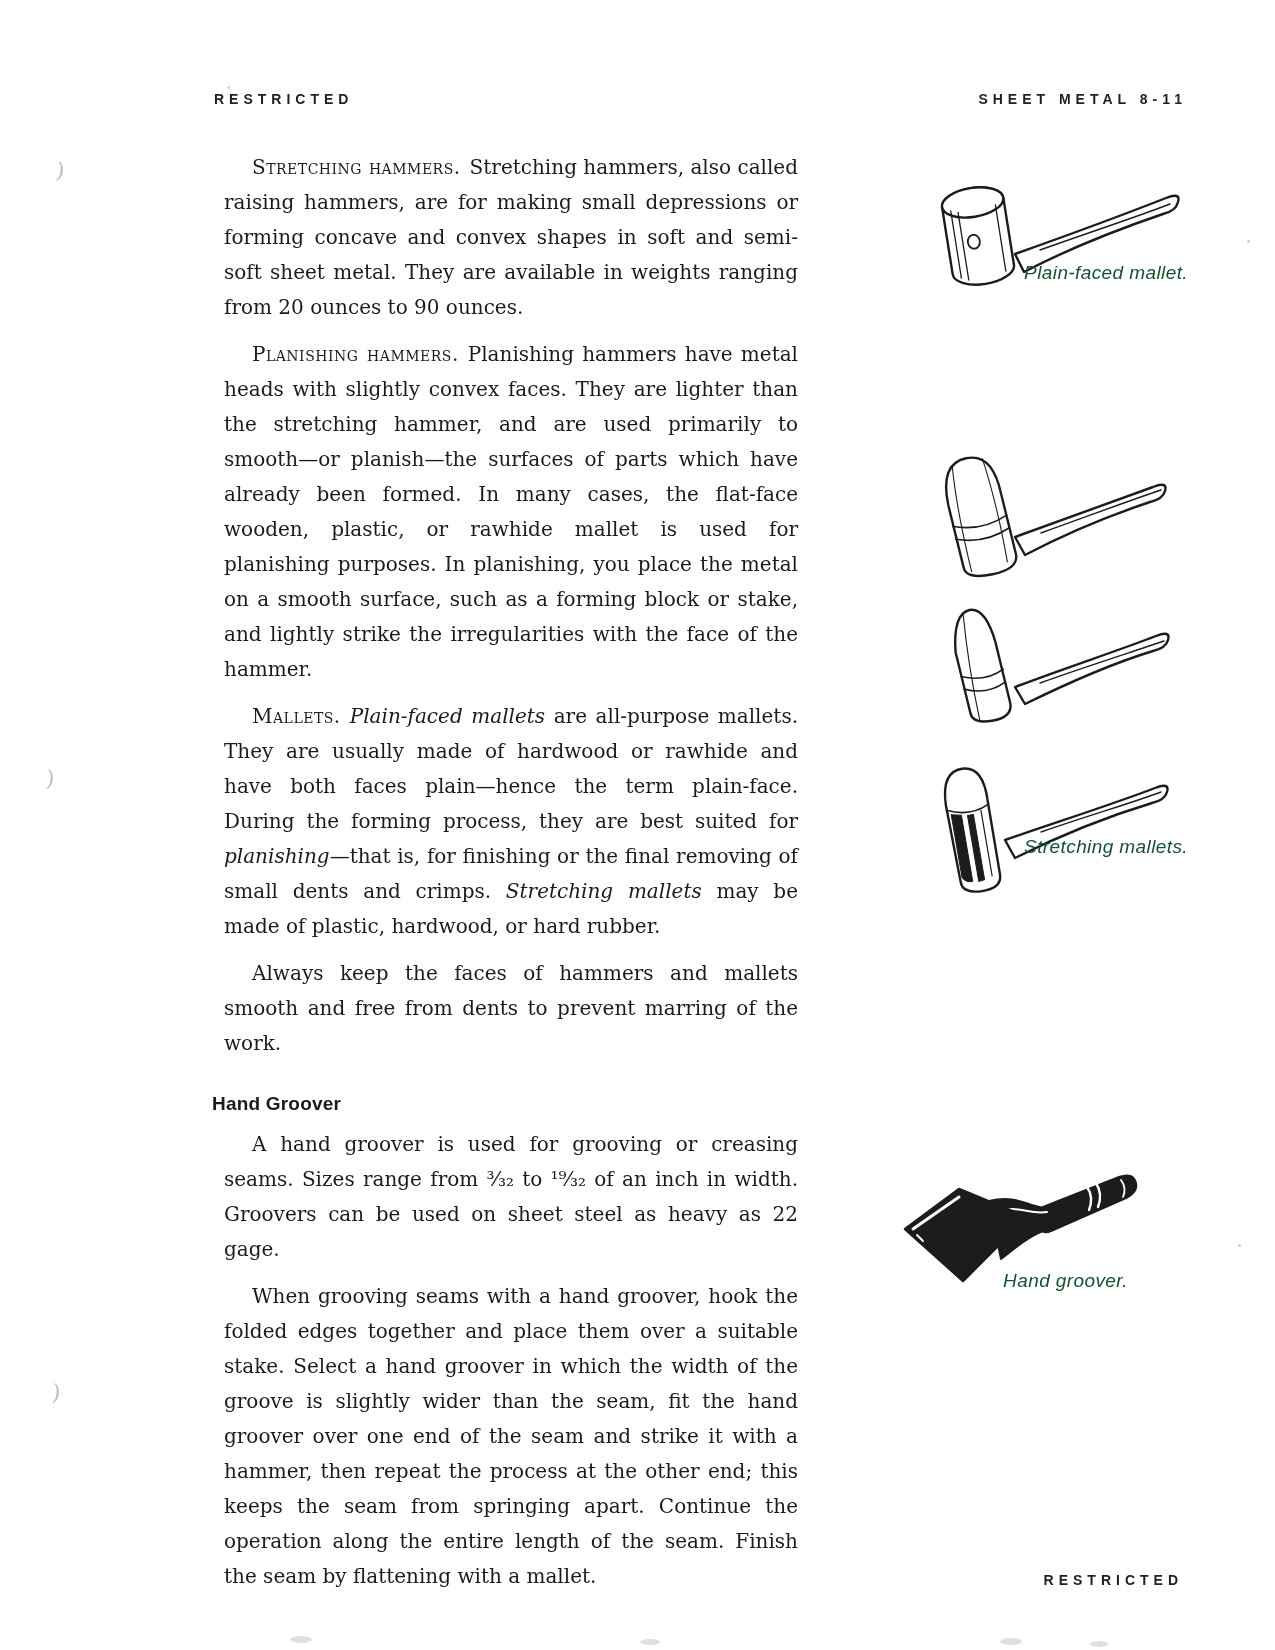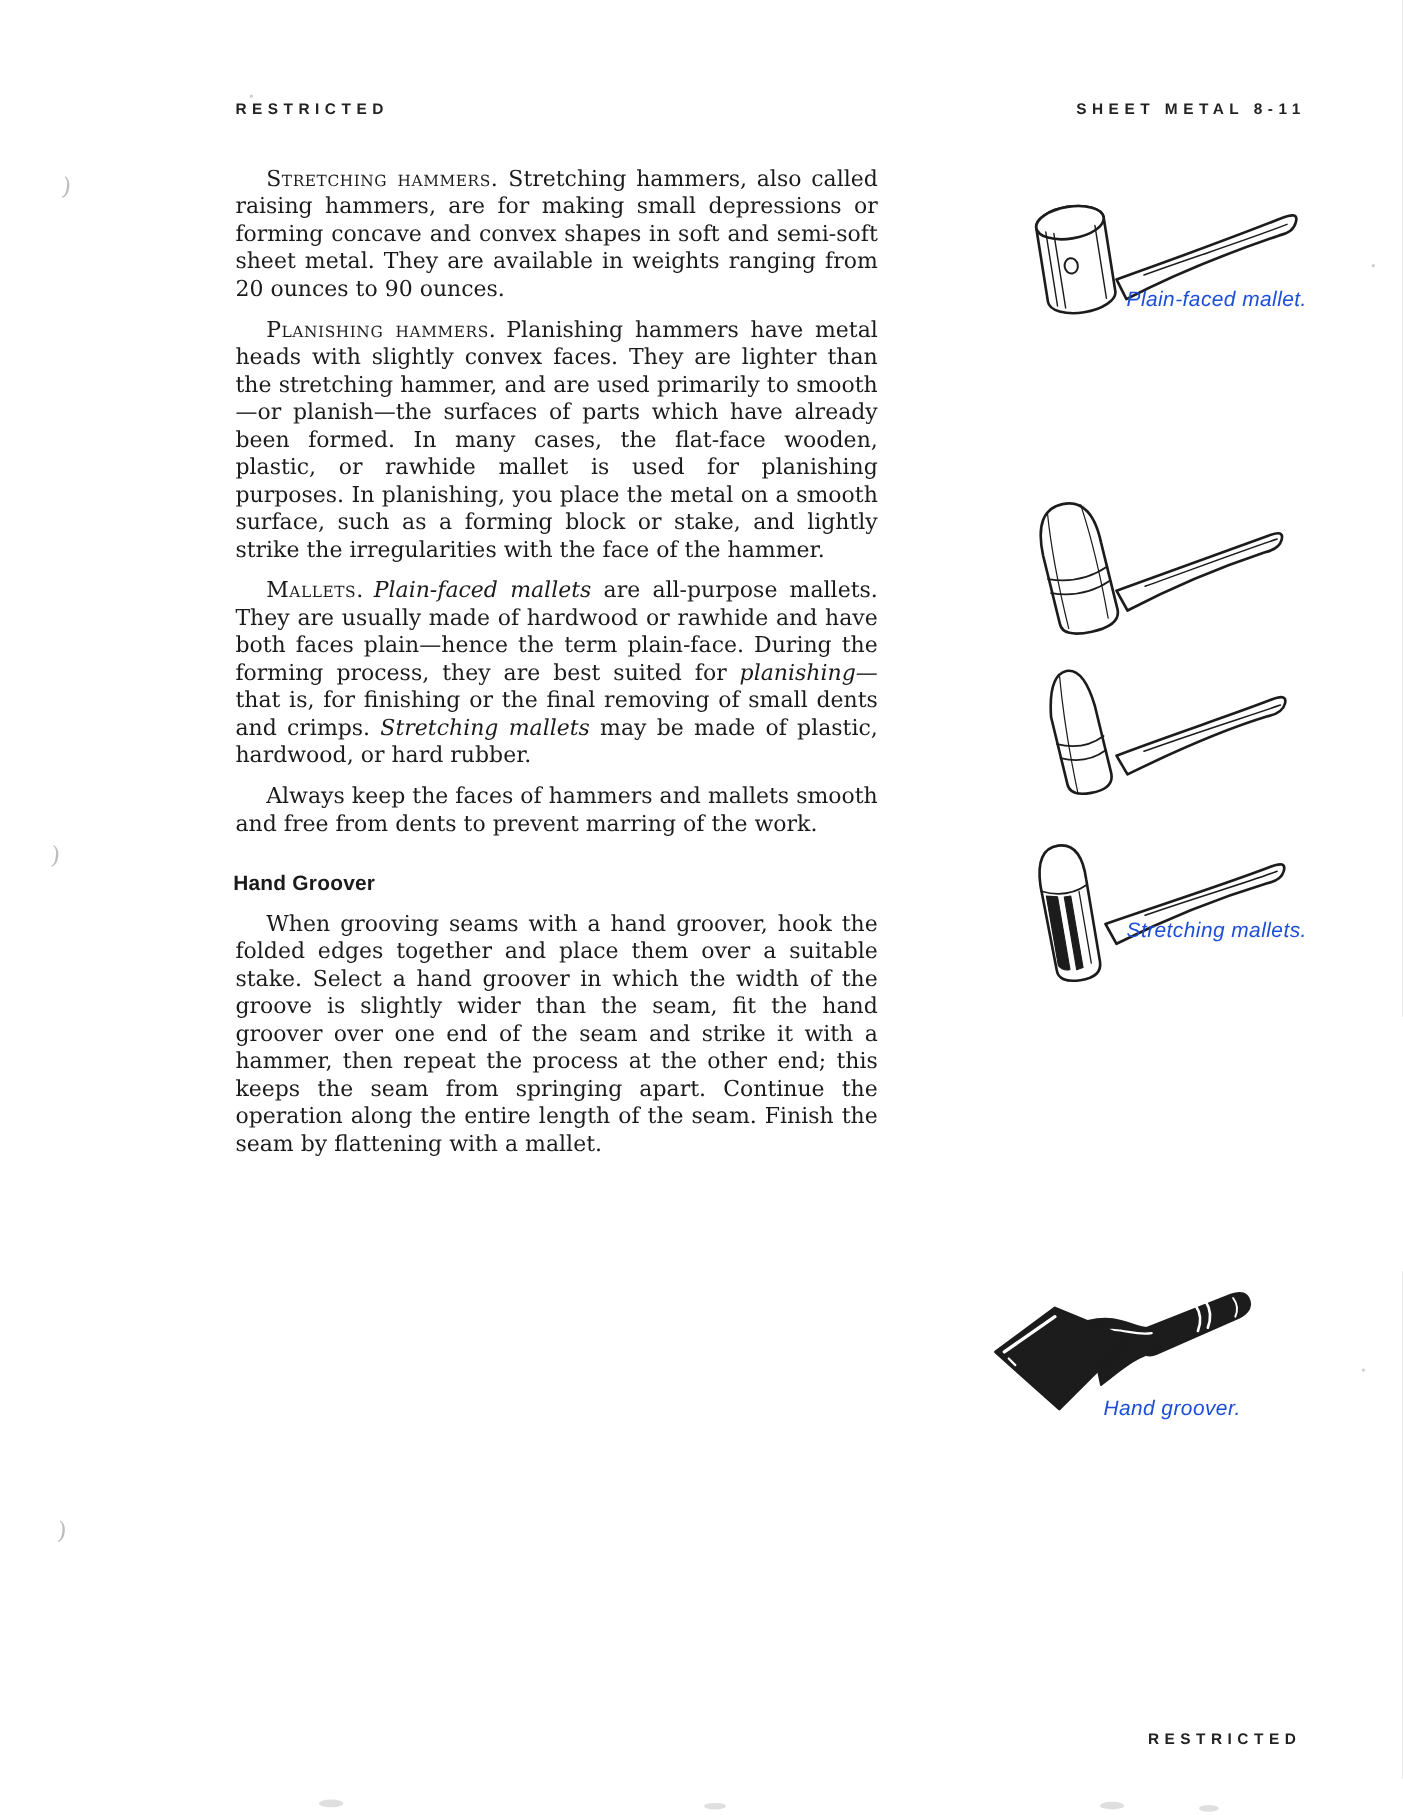--- a/index.html
+++ b/index.html
@@ -24,23 +24,23 @@
   .rh-left{left:214px;top:91px;}
   .rh-right{right:88px;top:91px;}
   .rf-right{right:92px;top:1572px;}
 
   
   .text-column{
     position:absolute;
     left:212px;top:150px;width:586px;
   }
   .para{
-    margin:0 0 12px 2px;
+    margin:0 0 12px 12px;
     font-size:20px;
-    line-height:25px;
+    line-height:35px;
     text-align:justify;
     text-indent:28px;
   }
   .para i{font-style:italic;}
   .lead{
     font-variant:small-caps;
     letter-spacing:0.5px;
     margin-right:9px;
   }
   .subhead{
@@ -53,21 +53,21 @@
 
   
   .fig{position:absolute;}
   .fig svg{display:block;overflow:visible;}
   .figcaption{
     position:absolute;
     font-family:"Liberation Sans", sans-serif;
     font-style:italic;
     font-size:19px;
     letter-spacing:0.4px;
-    color:#1d4ed8;
+    color:#14532d;
     white-space:nowrap;
     text-align:center;
   }
   .cap1{right:87px;top:262px;}
   .cap2{right:87px;top:836px;}
   .cap3{right:147px;top:1270px;}
 
   
   .artifact{position:absolute;color:#bdbdbd;font-size:22px;font-family:"DejaVu Serif",serif;}
   .smudge{position:absolute;background:#c9c9c9;border-radius:50%;opacity:.6;}
@@ -80,20 +80,21 @@
 
   <div class="runhead rh-left">RESTRICTED</div>
   <div class="runhead rh-right">SHEET METAL 8-11</div>
 
   <div class="text-column">
       <p class="para"><span class="lead">Stretching hammers.</span>Stretching hammers, also called raising hammers, are for making small depressions or forming concave and convex shapes in soft and semi-soft sheet metal. They are available in weights ranging from 20 ounces to 90 ounces.</p>
       <p class="para"><span class="lead">Planishing hammers.</span>Planishing hammers have metal heads with slightly convex faces. They are lighter than the stretching hammer, and are used primarily to smooth—or planish—the surfaces of parts which have already been formed. In many cases, the flat-face wooden, plastic, or rawhide mallet is used for planishing purposes. In planishing, you place the metal on a smooth surface, such as a forming block or stake, and lightly strike the irregularities with the face of the hammer.</p>
       <p class="para"><span class="lead">Mallets.</span><i>Plain-faced mallets</i> are all-purpose mallets. They are usually made of hardwood or rawhide and have both faces plain—hence the term plain-face. During the forming process, they are best suited for <i>planishing</i>—that is, for finishing or the final removing of small dents and crimps. <i>Stretching mallets</i> may be made of plastic, hardwood, or hard rubber.</p>
       <p class="para">Always keep the faces of hammers and mallets smooth and free from dents to prevent marring of the work.</p>
       <h3 class="subhead">Hand Groover</h3>
+      <p class="para">A hand groover is used for grooving or creasing seams. Sizes range from ³⁄₃₂ to ¹⁹⁄₃₂ of an inch in width. Groovers can be used on sheet steel as heavy as 22 gage.</p>
       <p class="para">When grooving seams with a hand groover, hook the folded edges together and place them over a suitable stake. Select a hand groover in which the width of the groove is slightly wider than the seam, fit the hand groover over one end of the seam and strike it with a hammer, then repeat the process at the other end; this keeps the seam from springing apart. Continue the operation along the entire length of the seam. Finish the seam by flattening with a mallet.</p>
     </div>
 
   <div class="fig" style="left:918px;top:178px;">
     <svg width="272" height="128" viewBox="0 0 272 128">
       <g fill="#ffffff" stroke="#1c1c1c" stroke-width="2.4" stroke-linejoin="round" stroke-linecap="round">
         <path d="M97,76 C142,60 192,42 248,20 Q263,14 260,24 Q258,33 245,36 C198,52 152,70 106,94 Z"></path>
         <path d="M122,72 C172,54 216,40 252,26" fill="none" stroke-width="1.4"></path>
         <g transform="rotate(-9 60 58)">
           <path d="M29,24 A31,14.5 0 0 1 91,24 L91,92 A31,14.5 0 0 1 29,92 Z"></path>

